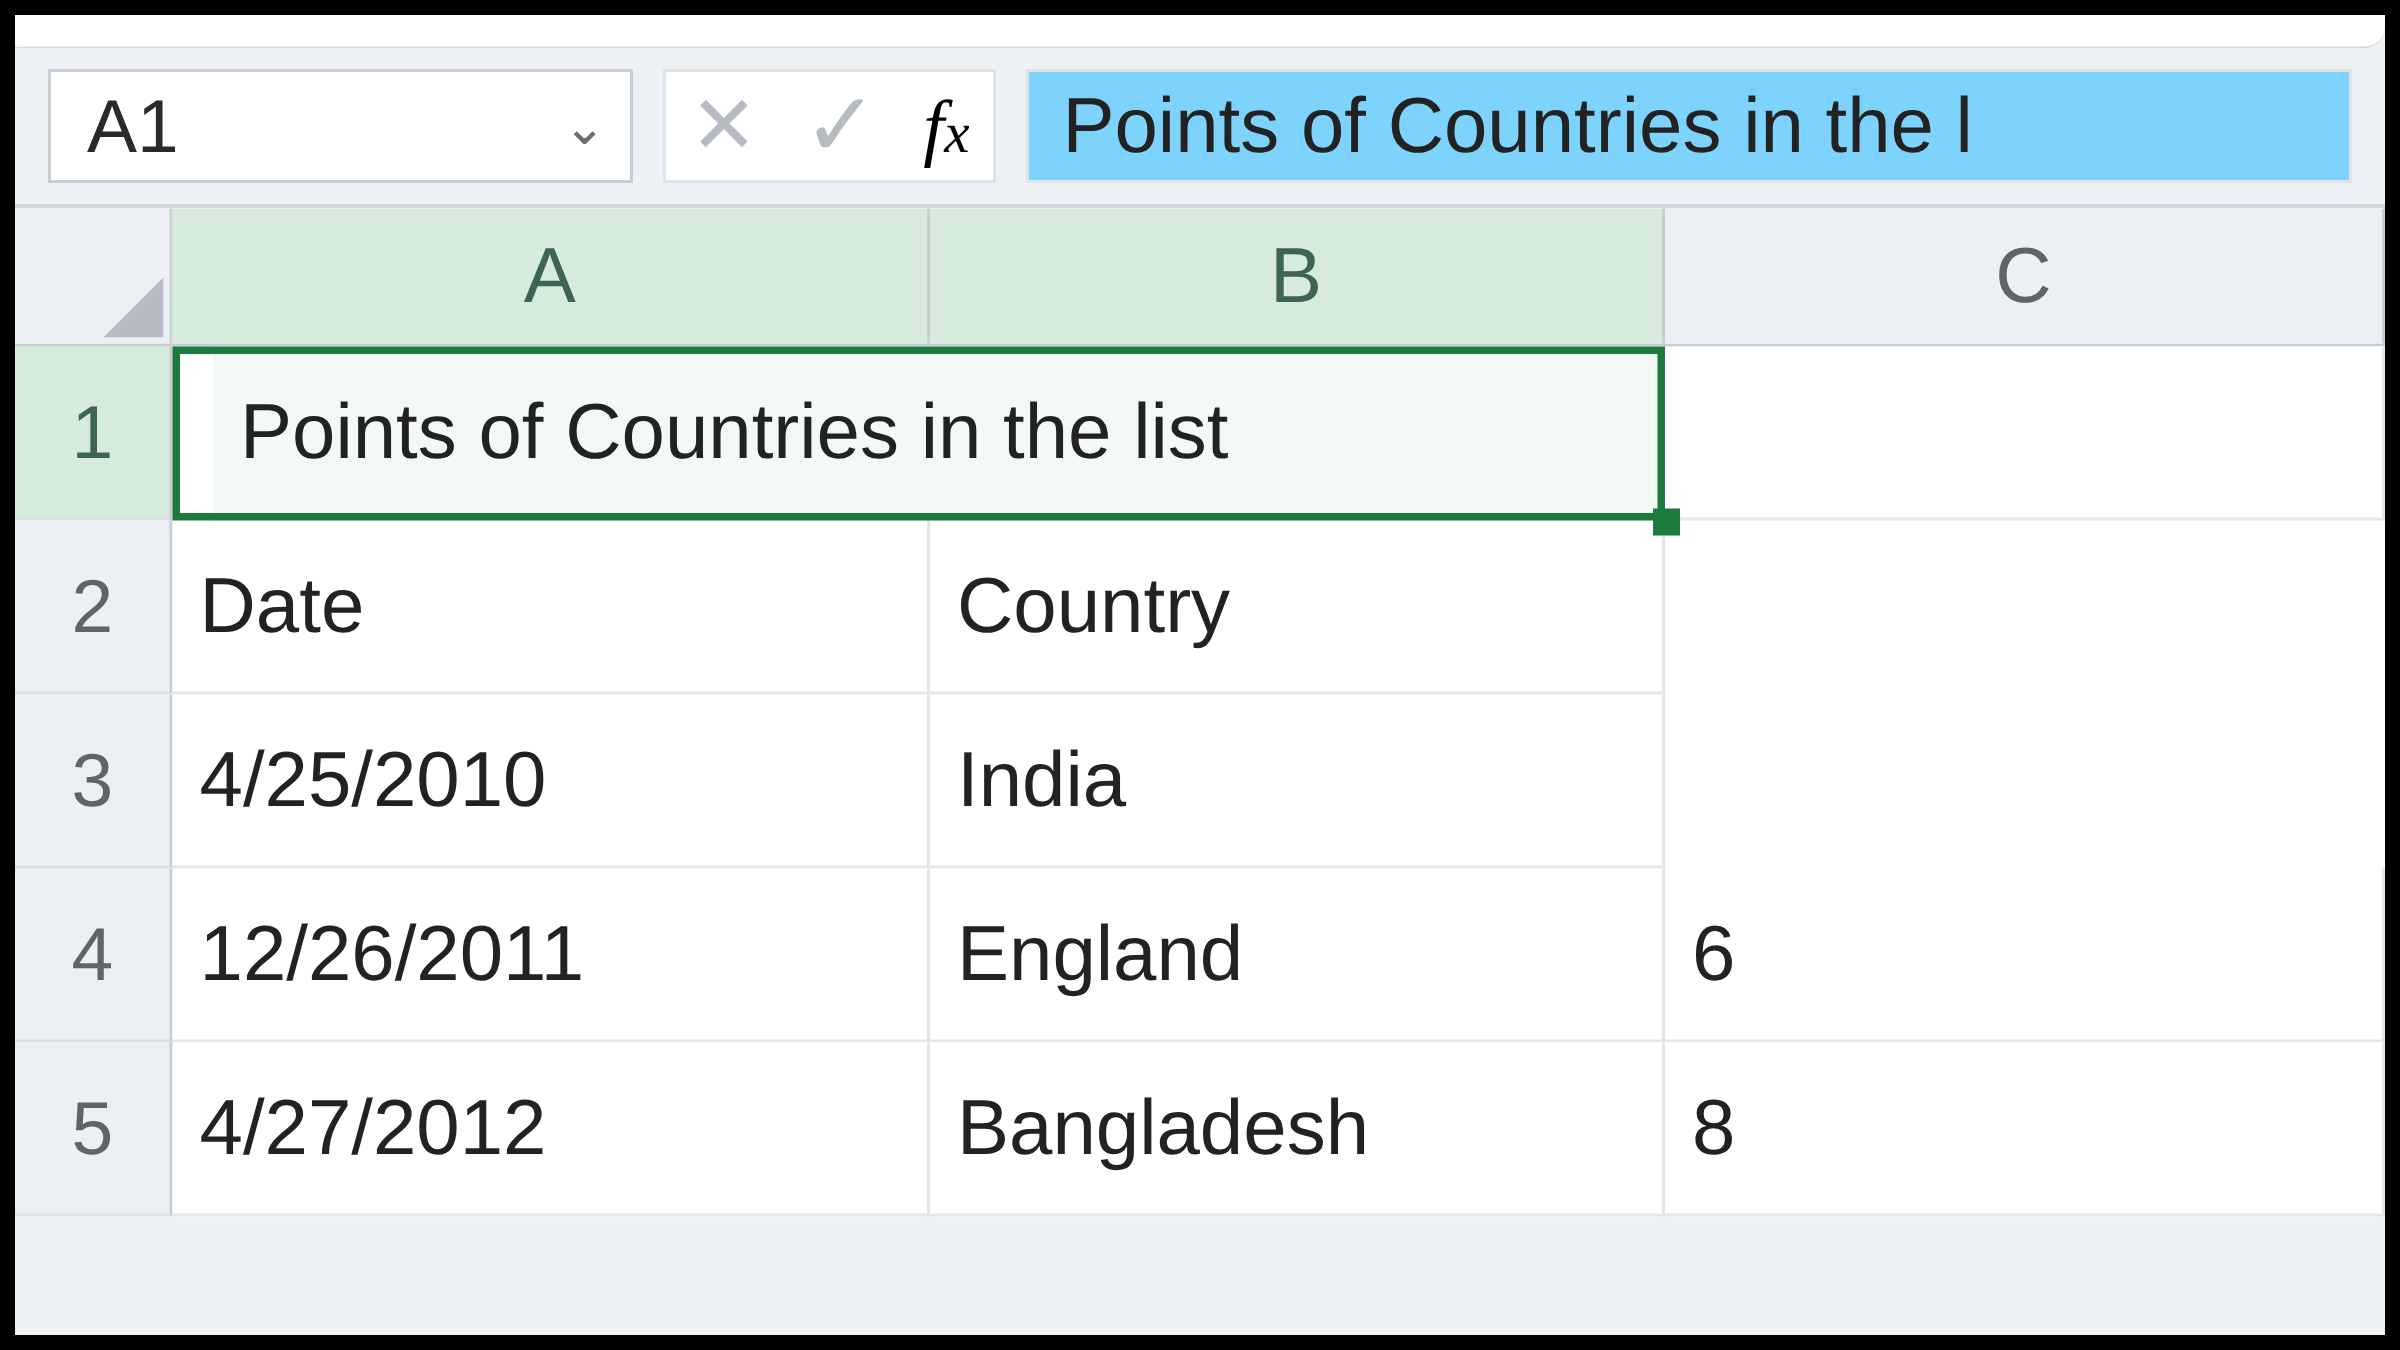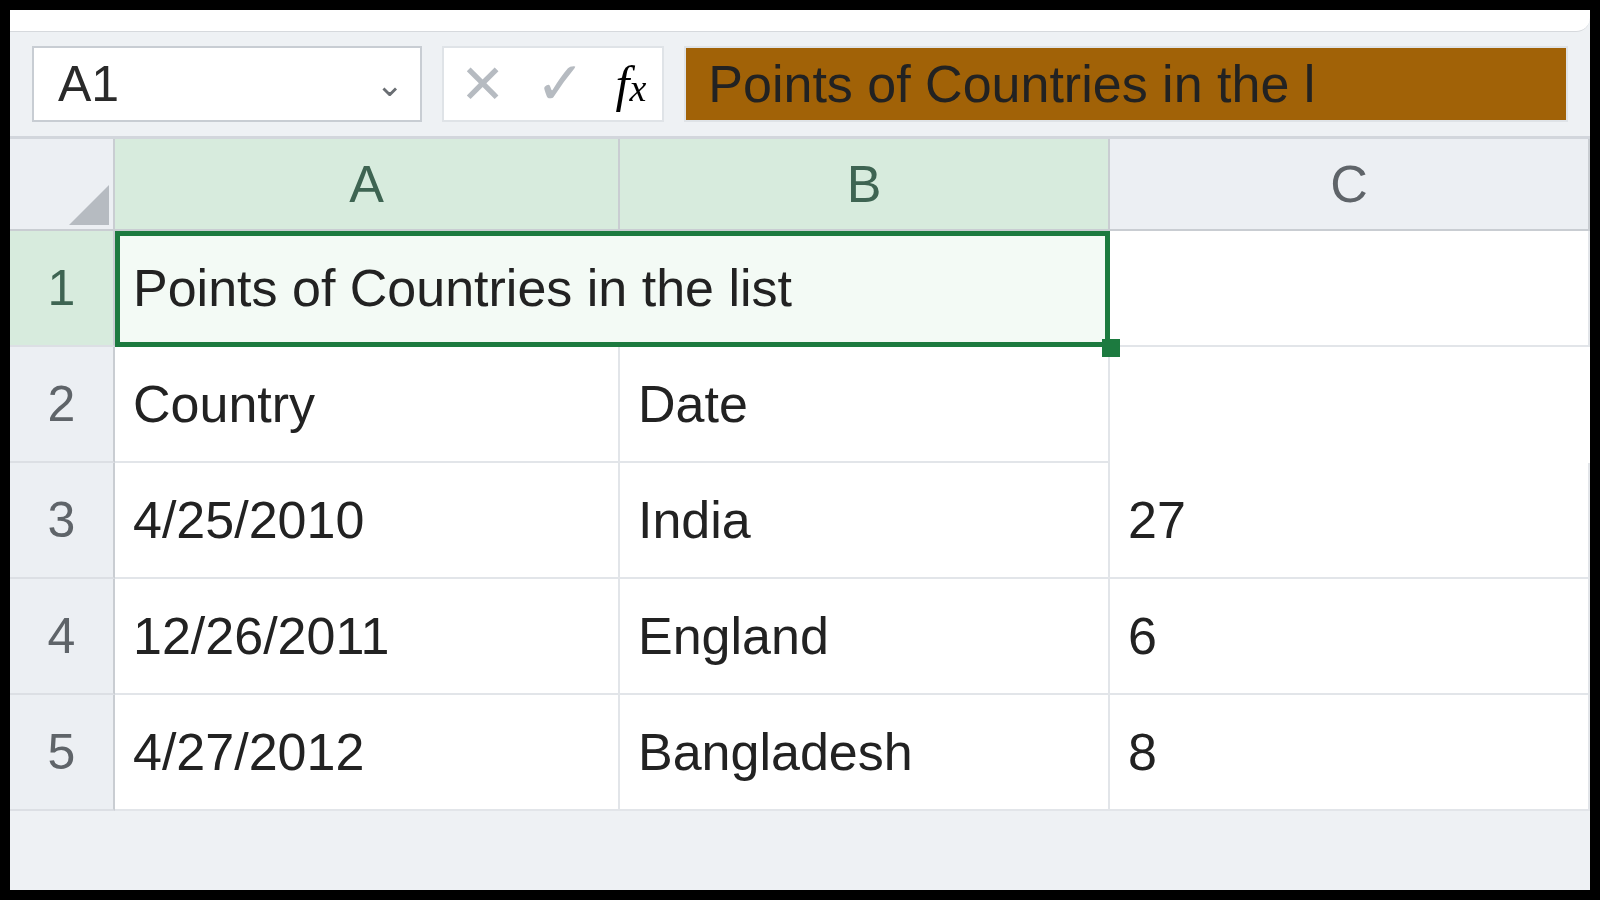--- a/index.html
+++ b/index.html
@@ -73,21 +73,21 @@
     }
     .fx-label {
       font-size: 50px;
       color: #000000;
       font-style: italic;
       font-family: "Times New Roman", serif;
     }
     .formula-input {
       flex: 1;
       height: 76px;
-      background: #a16207;
+      background: #7dd3fc;
       border: 2px solid #dfe3e7;
       display: flex;
       align-items: center;
       padding: 0 22px;
       font-size: 52px;
       color: #222;
       white-space: nowrap;
       overflow: hidden;
     }
     
@@ -200,35 +200,34 @@
         </div>
         <div class="col-header">A</div>
         <div class="col-header">B</div>
         <div class="col-header plain">C</div>
       </div>
 
       <div class="grid-body">
 
         <div class="grid-row" style="grid-template-columns:105px 995px 1fr;">
           <div class="row-header sel">1</div>
-          <div class="cell tint" style="grid-column:2/3;">Points of Countries in the list</div>
+          <div class="cell tint" style="grid-column:2/3;margin-left:27px;">Points of Countries in the list</div>
           <div class="cell"></div>
         </div>
 
         <div class="grid-row">
           <div class="row-header">2</div>
+          <div class="cell">Date</div>
           <div class="cell">Country</div>
-          <div class="cell">Date</div>
         </div>
 
         <div class="grid-row">
           <div class="row-header">3</div>
           <div class="cell">4/25/2010</div>
           <div class="cell">India</div>
-          <div class="cell">27</div>
         </div>
 
         <div class="grid-row">
           <div class="row-header">4</div>
           <div class="cell">12/26/2011</div>
           <div class="cell">England</div>
           <div class="cell">6</div>
         </div>
 
         <div class="grid-row">

